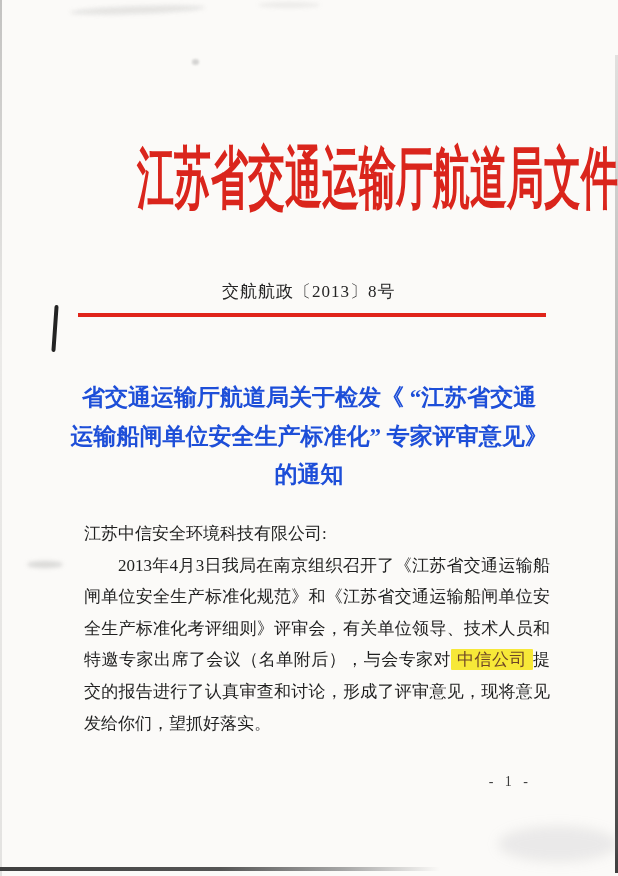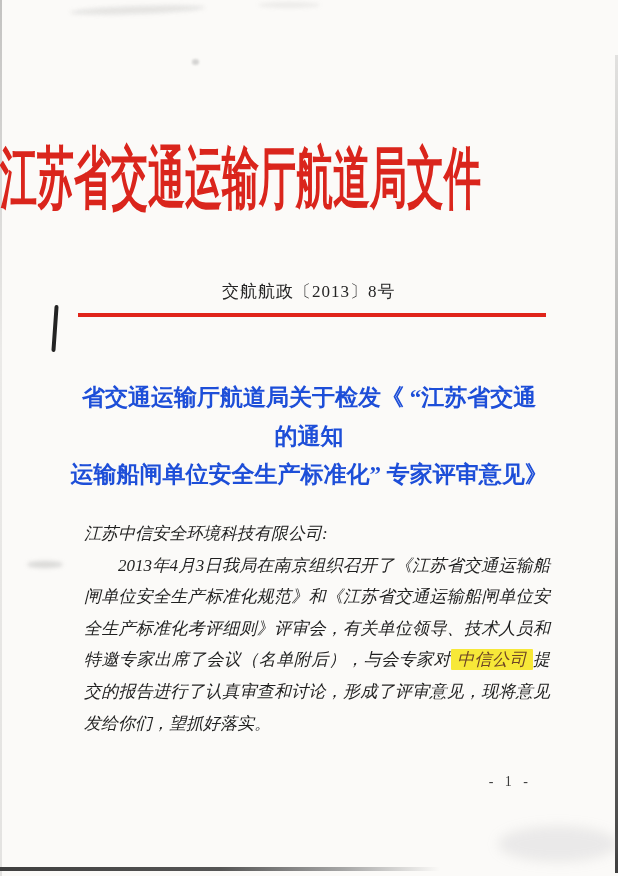--- a/index.html
+++ b/index.html
@@ -34,21 +34,21 @@
   .smudge-3 { left: 192px; top: 59px; width: 7px; height: 6px; background: rgba(140,140,140,.35); filter: blur(1px); }
   .smudge-4 { left: 27px; top: 561px; width: 36px; height: 7px; background: rgba(120,120,120,.25); }
   .smudge-5 { left: 498px; top: 826px; width: 120px; height: 36px; background: rgba(148,148,155,.16); filter: blur(6px); }
   .pen-mark {
     position: absolute; left: 53px; top: 305px; width: 4px; height: 47px;
     background: #232323; border-radius: 2px; transform: rotate(4deg);
   }
   
   .red-header {
     position: absolute; top: 160px; left: 0; width: 100%;
-    text-align: left; font-weight: bold; color: #da251c;
+    text-align: right; font-weight: bold; color: #da251c;
     font-size: 37px; line-height: 37px; letter-spacing: 0px;
     white-space: nowrap;
   }
   .red-header .stretch {
     display: inline-block;
     transform: scaleY(1.82) scaleX(1.0);
     transform-origin: center center;
   }
   .doc-number {
     position: absolute; top: 280px; left: 12px; width: 96%;
@@ -60,21 +60,20 @@
   }
   .notice-title {
     position: absolute; top: 379px; left: 59px; width: 500px;
     text-align: center; font-size: 23px; font-weight: 700;
     line-height: 38.5px; color: #1d4ed8;
   }
   .body-block {
     position: absolute; top: 518px; left: 84px; width: 466px;
     font-size: 17px; line-height: 31.6px; color: #1f1f1f;
     text-align: justify;
-    font-style: italic;
   }
   .salutation { margin: 0; }
   .para { margin: 0; text-indent: 2em; }
   .hl {
     background: #f7e838;
     color: #6e4526;
     padding: 1px 6px;
     border-radius: 1px;
   }
   .page-number {
@@ -101,22 +100,22 @@
   <div class="red-header">
     <span class="stretch">江苏省交通运输厅航道局文件</span>
   </div>
 
   <div class="doc-number">交航航政〔2013〕8号</div>
 
   <div class="red-rule"></div>
 
   <div class="notice-title">
     <div>省交通运输厅航道局关于检发《 “江苏省交通</div>
+    <div>运输船闸单位安全生产标准化” 专家评审意见》</div>
     <div>的通知</div>
-    <div>运输船闸单位安全生产标准化” 专家评审意见》</div>
   </div>
 
   <div class="body-block">
     <p class="salutation">江苏中信安全环境科技有限公司:</p>
     <p class="para"><span>2013年4月3日我局在南京组织召开了《江苏省交通运输船闸单位安全生产标准化规范》和《江苏省交通运输船闸单位安全生产标准化考评细则》评审会，有关单位领导、技术人员和特邀专家出席了会议（名单附后），与会专家对</span><mark class="hl">中信公司</mark><span>提交的报告进行了认真审查和讨论，形成了评审意见，现将意见发给你们，望抓好落实。</span></p>
   </div>
 
   <div class="page-number">- 1 -</div>
 
 </div>

